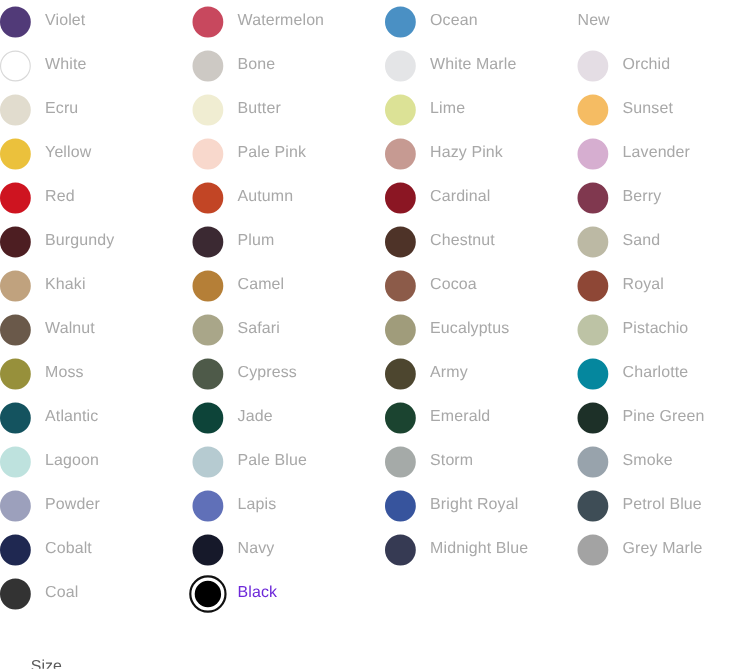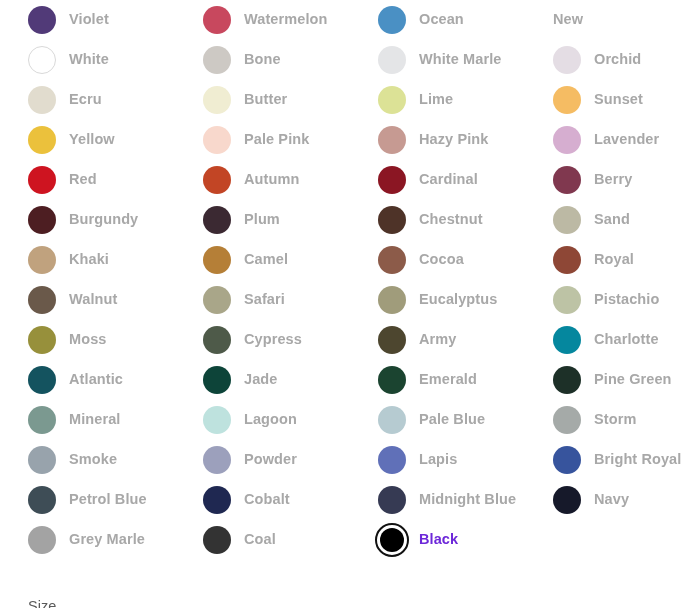--- a/index.html
+++ b/index.html
@@ -24,24 +24,22 @@
     display: grid;
     grid-template-columns: 175px 175px 175px 162px;
     grid-auto-rows: 40px;
     align-items: center;
   }
 
   .swatch-cell {
     display: flex;
     align-items: center;
     height: 40px;
-    padding-left: 28px;
     box-sizing: border-box;
     cursor: pointer;
-    font-weight: bold;
   }
 
   .swatch-cell.empty-cell {
     cursor: default;
   }
 
   .swatch-dot-wrap {
     position: relative;
     width: 28px;
     height: 28px;
@@ -347,26 +345,20 @@
       <span class="swatch-label">Emerald</span>
     </div>
     <div class="swatch-cell">
       <span class="swatch-dot-wrap">
         <span class="swatch-dot" style="background-color: rgb(29, 48, 40);"></span>
       </span>
       <span class="swatch-label">Pine Green</span>
     </div>
     <div class="swatch-cell">
       <span class="swatch-dot-wrap">
-        <span class="swatch-dot" style="background-color: rgb(123, 153, 144);"></span>
-      </span>
-      <span class="swatch-label">Mineral</span>
-    </div>
-    <div class="swatch-cell">
-      <span class="swatch-dot-wrap">
         <span class="swatch-dot" style="background-color: rgb(190, 226, 222);"></span>
       </span>
       <span class="swatch-label">Lagoon</span>
     </div>
     <div class="swatch-cell">
       <span class="swatch-dot-wrap">
         <span class="swatch-dot" style="background-color: rgb(182, 203, 209);"></span>
       </span>
       <span class="swatch-label">Pale Blue</span>
     </div>
@@ -407,29 +399,29 @@
       <span class="swatch-label">Petrol Blue</span>
     </div>
     <div class="swatch-cell">
       <span class="swatch-dot-wrap">
         <span class="swatch-dot" style="background-color: rgb(31, 40, 81);"></span>
       </span>
       <span class="swatch-label">Cobalt</span>
     </div>
     <div class="swatch-cell">
       <span class="swatch-dot-wrap">
+        <span class="swatch-dot" style="background-color: rgb(22, 25, 42);"></span>
+      </span>
+      <span class="swatch-label">Navy</span>
+    </div>
+    <div class="swatch-cell">
+      <span class="swatch-dot-wrap">
         <span class="swatch-dot" style="background-color: rgb(54, 58, 83);"></span>
       </span>
       <span class="swatch-label">Midnight Blue</span>
-    </div>
-    <div class="swatch-cell">
-      <span class="swatch-dot-wrap">
-        <span class="swatch-dot" style="background-color: rgb(22, 25, 42);"></span>
-      </span>
-      <span class="swatch-label">Navy</span>
     </div>
     <div class="swatch-cell">
       <span class="swatch-dot-wrap">
         <span class="swatch-dot" style="background-color: rgb(163, 163, 163);"></span>
       </span>
       <span class="swatch-label">Grey Marle</span>
     </div>
     <div class="swatch-cell">
       <span class="swatch-dot-wrap">
         <span class="swatch-dot" style="background-color: rgb(51, 51, 51);"></span>

